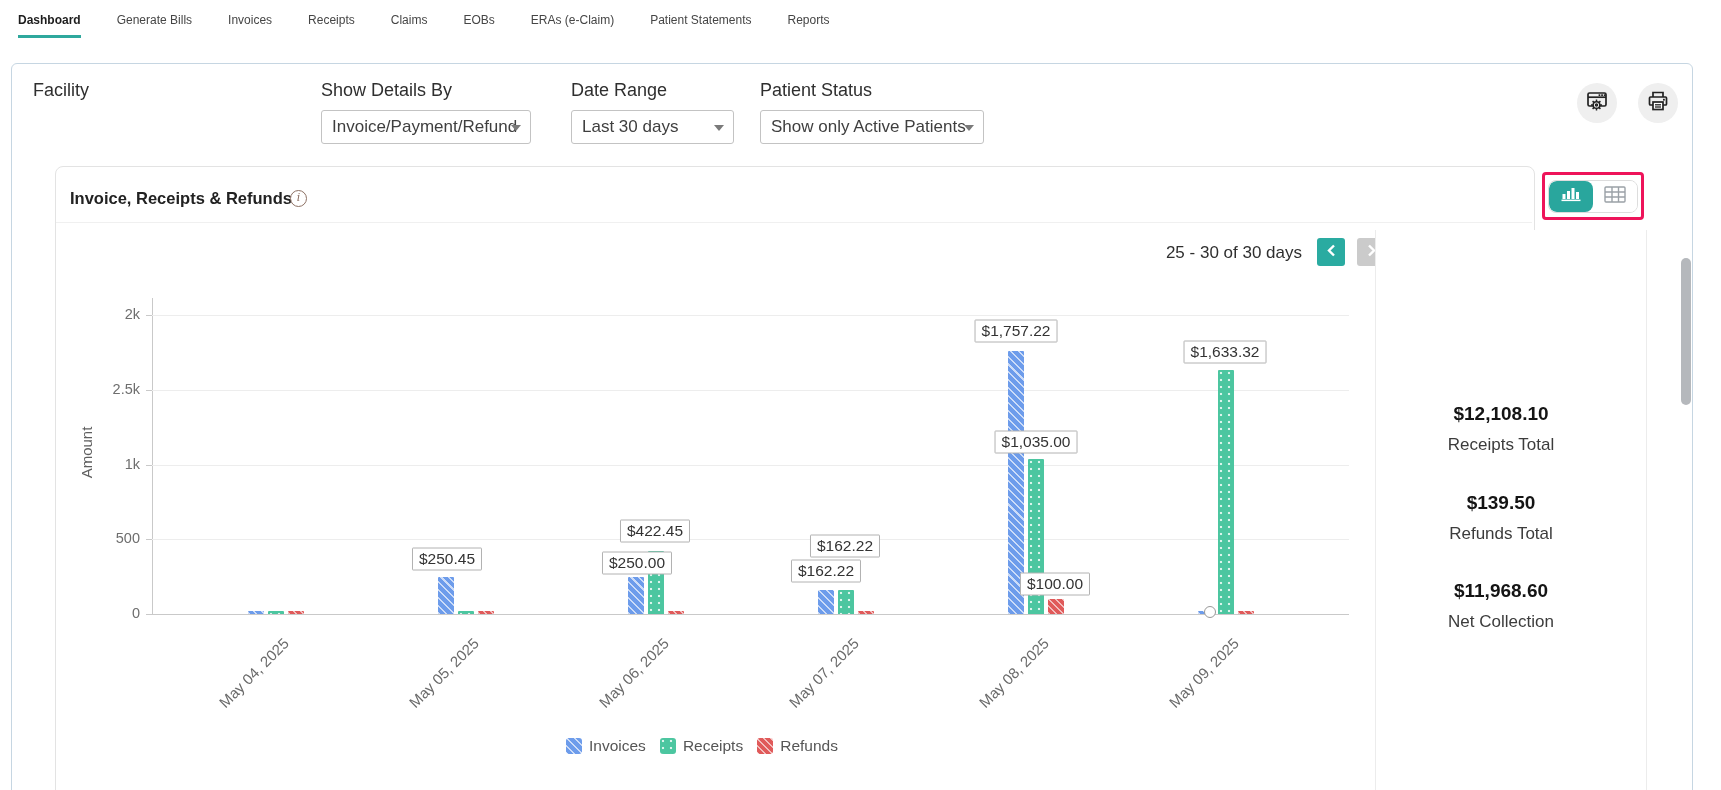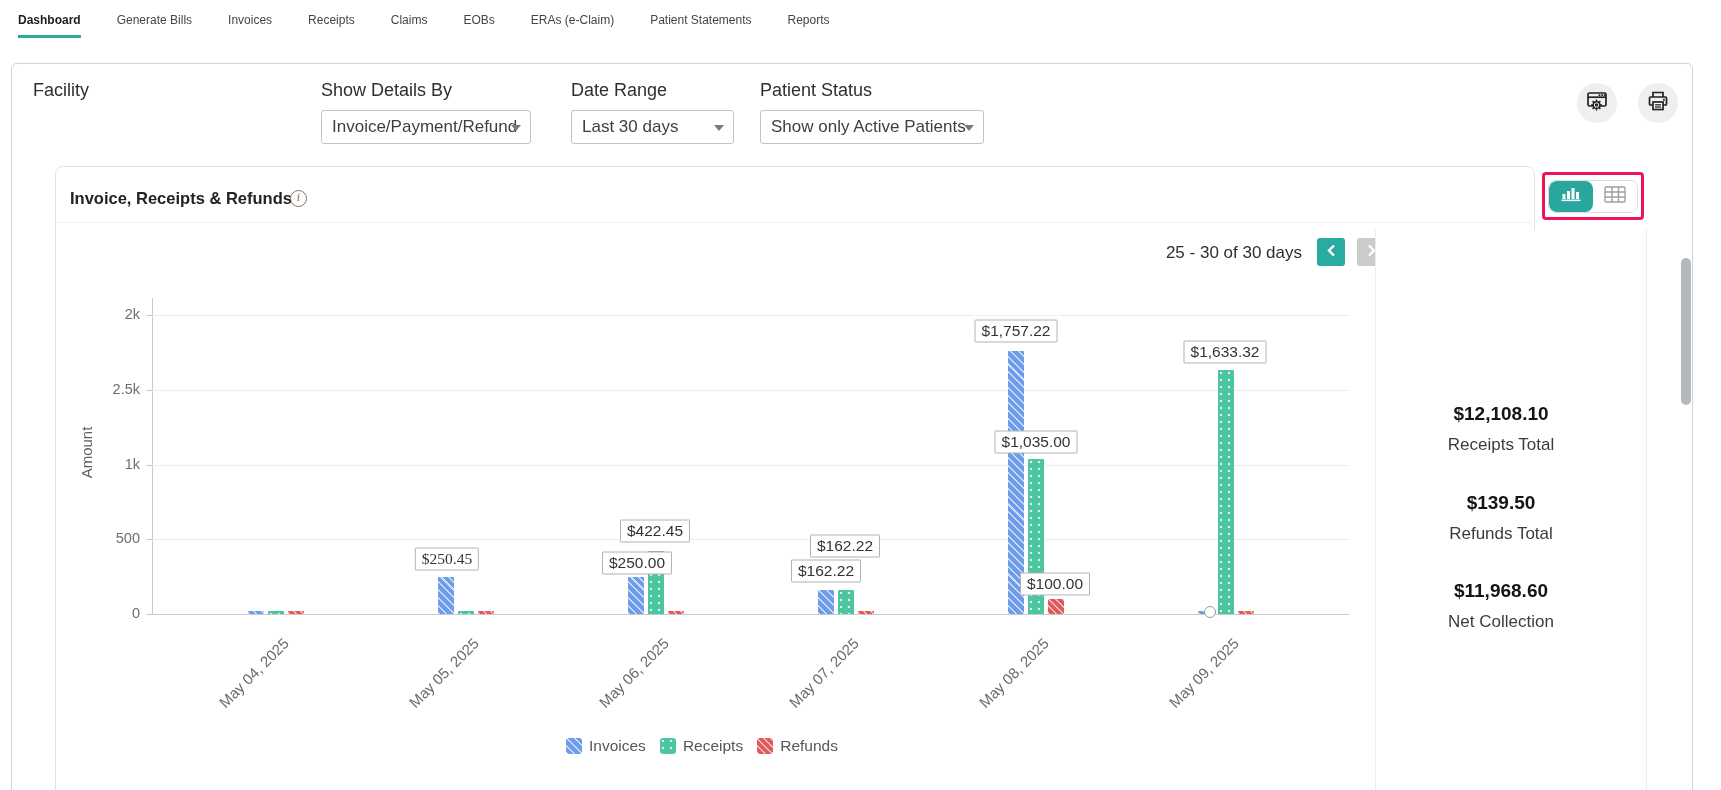--- a/index.html
+++ b/index.html
@@ -261,21 +261,21 @@
       <div class="bar bar-refunds" style="left: 668px; width: 16px; top: 611px; height: 3px;"></div>
       <div class="bar bar-refunds" style="left: 858px; width: 16px; top: 611px; height: 3px;"></div>
       <div class="bar bar-refunds" style="left: 1048px; width: 16px; top: 599px; height: 15px;"></div>
       <div class="bar bar-refunds" style="left: 1238px; width: 16px; top: 611px; height: 3px;"></div>
       <div class="xlabel" style="left: 156px; top: 632px;">May 04, 2025</div>
       <div class="xlabel" style="left: 346px; top: 632px;">May 05, 2025</div>
       <div class="xlabel" style="left: 536px; top: 632px;">May 06, 2025</div>
       <div class="xlabel" style="left: 726px; top: 632px;">May 07, 2025</div>
       <div class="xlabel" style="left: 916px; top: 632px;">May 08, 2025</div>
       <div class="xlabel" style="left: 1106px; top: 632px;">May 09, 2025</div>
-      <div class="bar-label" style="left: 447px; top: 559px; font-family: Liberation Serif, serif;">$250.45</div>
+      <div class="bar-label" style="left: 447px; top: 559px;">$250.45</div>
       <div class="bar-label" style="left: 655px; top: 531px;">$422.45</div>
       <div class="bar-label" style="left: 637px; top: 563px;">$250.00</div>
       <div class="bar-label" style="left: 845px; top: 546px;">$162.22</div>
       <div class="bar-label" style="left: 826px; top: 571px;">$162.22</div>
       <div class="bar-label" style="left: 1016px; top: 331px;">$1,757.22</div>
       <div class="bar-label" style="left: 1036px; top: 442px;">$1,035.00</div>
       <div class="bar-label" style="left: 1055px; top: 584px;">$100.00</div>
       <div class="bar-label" style="left: 1225px; top: 352px;">$1,633.32</div>
     </div>
 

